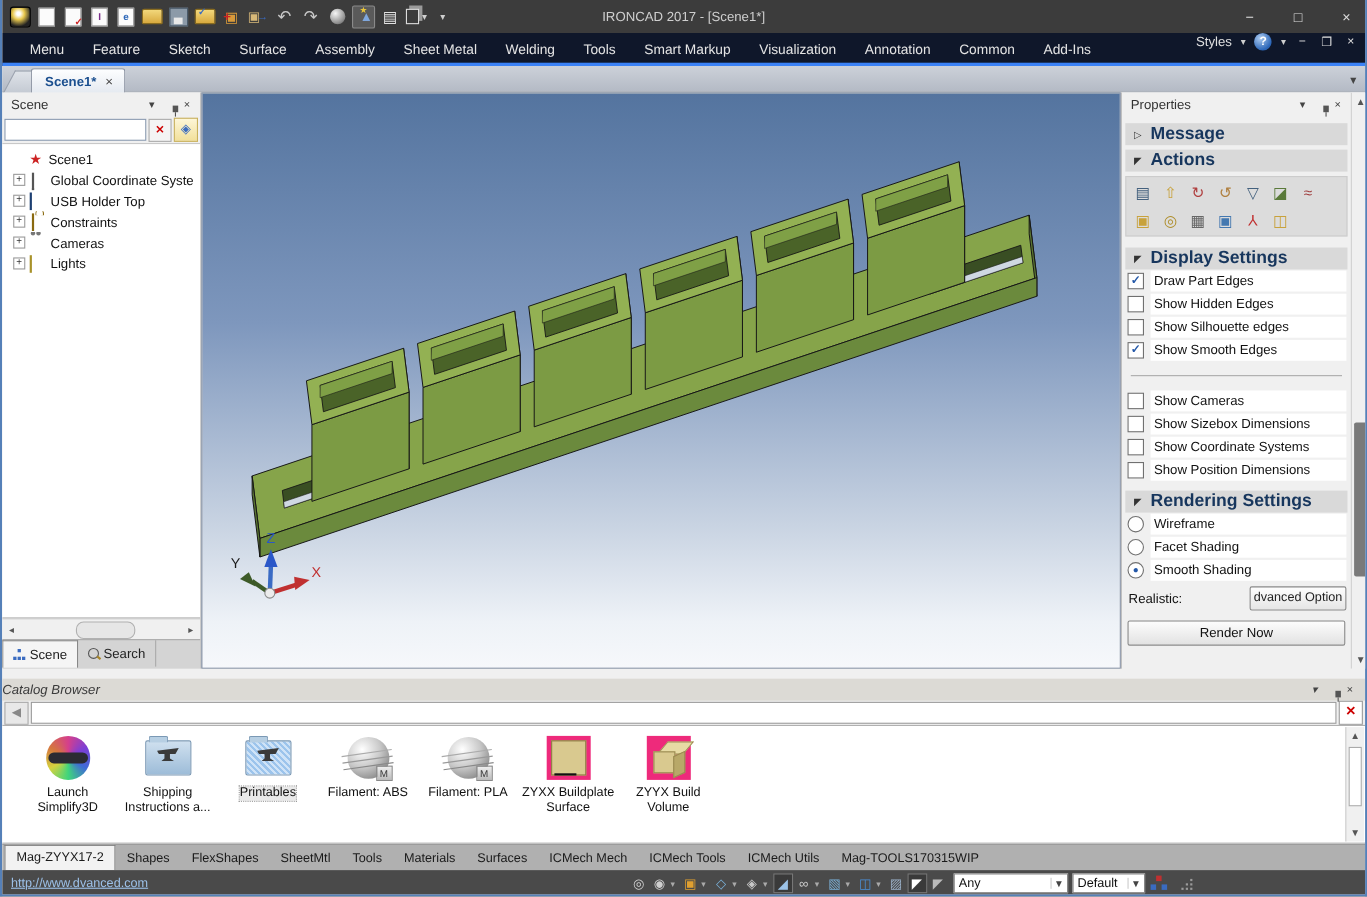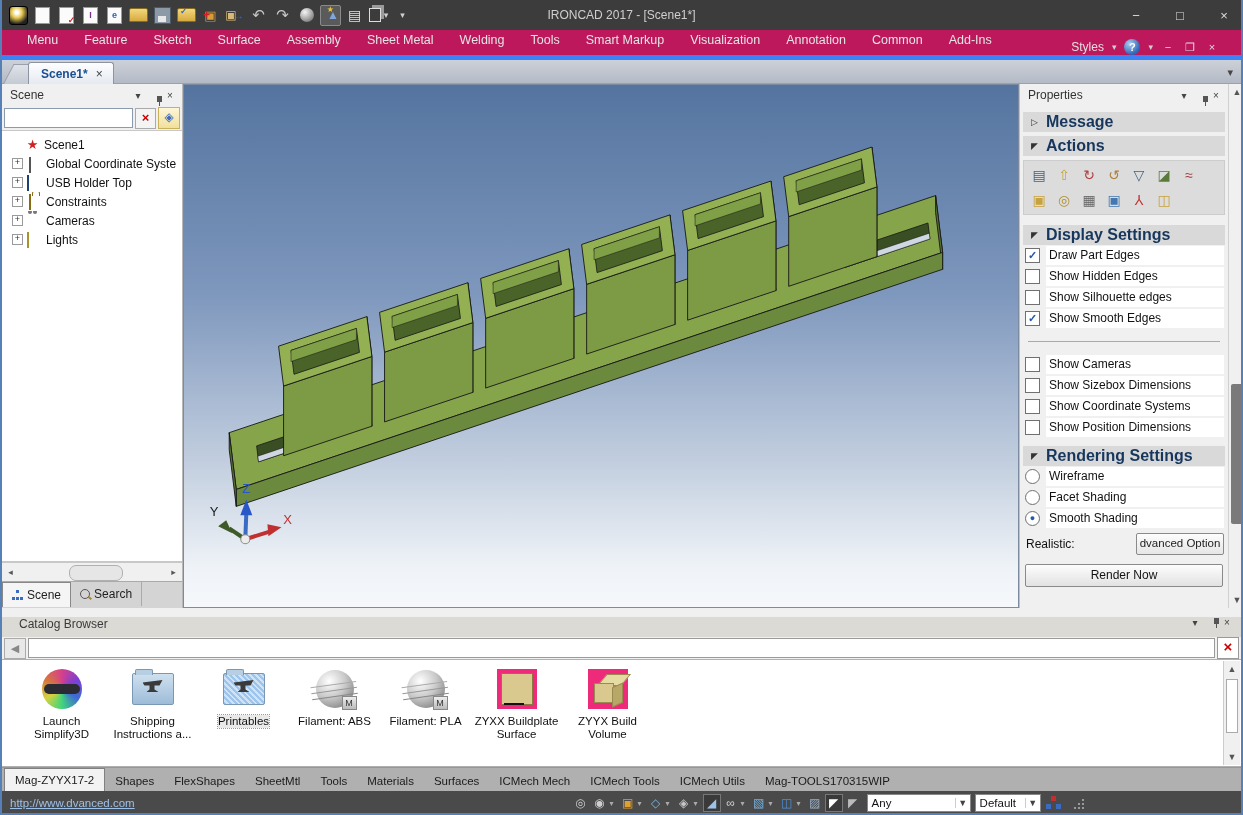--- a/index.html
+++ b/index.html
@@ -15,24 +15,24 @@
   .qi .fold{width:17px;height:12px;background:linear-gradient(#f2d87c,#d8a93e);border:1px solid #8a6d20;border-radius:2px 2px 1px 1px;}
   .qi .flop{width:15px;height:15px;background:#8c9aa8;border:1px solid #4a5a6a;position:relative;}
   .qi .flop::after{content:"";position:absolute;left:3px;bottom:1px;width:8px;height:6px;background:#e8e8e8;}
   .qi .logo{width:17px;height:17px;border-radius:3px;background:radial-gradient(circle at 40% 32%,#fff 0 10%,#e8c84e 35%,#222 75%);border:1px solid #000;}
   .qi .sph{width:14px;height:14px;border-radius:50%;background:radial-gradient(circle at 35% 30%,#f5f5f5,#9a9a9a 60%,#555);}
   .qi .ovl{position:absolute;font-size:9px;font-weight:bold;transform:translate(5px,5px);}
   .wtitle{position:absolute;left:0;right:0;text-align:center;color:#cfcfcf;font-size:12px;pointer-events:none;}
   .wbtns{position:absolute;right:8px;top:0;height:30px;display:flex;align-items:center;gap:26px;color:#ddd;font-size:13px;}
   .wbtn{width:18px;text-align:center;}
   
-  .menubar{position:absolute;left:0;top:30px;width:100%;height:30px;background:#be185d;display:flex;align-items:flex-end;border-bottom:5px solid #3b82f6;box-sizing:border-box;}
+  .menubar{position:absolute;left:0;top:30px;width:100%;height:30px;background:#0f172a;display:flex;align-items:flex-start;border-bottom:3px solid #3b82f6;box-sizing:border-box;}
   .menus{display:flex;padding-left:12px;}
   .mitem{color:#e4e4e4;font-size:12.5px;padding:0 13px;line-height:30px;}
-  .mright{position:absolute;right:22px;display:flex;align-items:center;gap:8px;color:#e0e0e0;font-size:12px;}
+  .mright{position:absolute;right:6px;display:flex;align-items:center;gap:8px;color:#e0e0e0;font-size:12px;}
   .helporb{width:16px;height:16px;border-radius:50%;background:radial-gradient(circle at 35% 30%,#aecdf2,#2b66b8 70%);color:#fff;font-size:11px;font-weight:bold;text-align:center;line-height:16px;}
   .smallcaret{font-size:9px;color:#cfcfcf;}
   .dwb{font-size:11px;color:#ddd;width:14px;text-align:center;}
   
   .tabstrip{position:absolute;left:0;top:60px;width:100%;height:24px;background:linear-gradient(#ccd1d9,#b4bac5);border-bottom:1px solid #9aa1ad;box-sizing:border-box;}
   .slant{position:absolute;left:6px;top:4px;width:26px;height:20px;background:linear-gradient(#dfe3e9,#c3c9d2);transform:skewX(-28deg);border:1px solid #9aa1ad;border-bottom:none;}
   .doctab{position:absolute;left:26px;top:2px;height:22px;padding:0 10px 0 12px;background:linear-gradient(#fdfeff,#e4e9f0);border:1px solid #8d95a3;border-bottom:none;border-radius:3px 3px 0 0;display:flex;align-items:center;gap:8px;}
   .doctab .lbl{color:#1b4f8f;font-weight:bold;font-size:12px;}
   .doctab .x{color:#444;font-size:12px;}
   .strip-caret{position:absolute;right:8px;top:6px;color:#444;font-size:11px;}
@@ -93,21 +93,21 @@
   .sepline{height:1px;background:#aaa;margin:12px 8px 12px 8px;}
   .realrow{display:flex;align-items:center;height:24px;padding:0 4px 0 6px;margin-top:3px;}
   .reallbl{font-size:12px;color:#111;flex:1;}
   .adv-btn{width:86px;height:20px;background:linear-gradient(#fdfdfd,#e6e6e6);border:1px solid #8a8a8a;border-radius:2px;font-size:11.5px;color:#222;overflow:hidden;white-space:nowrap;text-align:center;line-height:19px;}
   .render-btn{margin:8px 5px 0 5px;height:21px;background:linear-gradient(#fdfdfd,#e2e2e2);border:1px solid #8a8a8a;border-radius:2px;font-size:12px;color:#111;text-align:center;line-height:20px;}
   .vscroll{position:absolute;right:0;top:0;width:17px;height:100%;background:#f0f0f0;border-left:1px solid #d0d0d0;box-sizing:border-box;}
   .vsa{height:16px;text-align:center;font-size:9px;color:#555;line-height:16px;}
   .vsthumb{position:absolute;left:2px;right:2px;background:#7a7a7a;border-radius:2px;}
   
   .catalog{position:absolute;left:0;top:608px;width:100%;height:183px;background:#f0f0f0;}
-  .cathead{height:20px;margin-top:9px;display:flex;padding:0 6px 0 17px;color:#3a3a3a;font-size:12px;background:#dcdad5;}
+  .cathead{height:20px;margin-top:9px;display:flex;align-items:center;padding:0 6px 0 0;color:#3a3a3a;font-size:12px;background:#dcdad5;font-style:italic;}
   .cathead .sp{flex:1;}
   .addrrow{height:22px;display:flex;align-items:center;gap:2px;padding:0 2px;}
   .backbtn{width:20px;height:19px;background:#e8e8e8;border:1px solid #aaa;color:#888;font-size:11px;text-align:center;line-height:18px;}
   .addrfield{flex:1;height:18px;background:#fff;border:1px solid #9a9a9a;}
   .catx{width:20px;height:20px;background:#fff;border:1px solid #999;color:#c00;font-weight:bold;font-size:15px;text-align:center;line-height:18px;}
   .catitems{position:relative;height:108px;background:#fff;border:1px solid #b0b0b0;border-left:none;border-right:none;display:flex;padding:6px 0 0 14px;box-sizing:border-box;}
   .citem{width:91px;display:flex;flex-direction:column;align-items:center;}
   .cicon{width:46px;height:46px;display:flex;align-items:center;justify-content:center;}
   .clabel{margin-top:3px;font-size:11.5px;color:#111;text-align:center;line-height:13px;max-width:88px;}
   .clabel.sel{background:#e9e9e9;outline:1px dotted #9a9a9a;}

